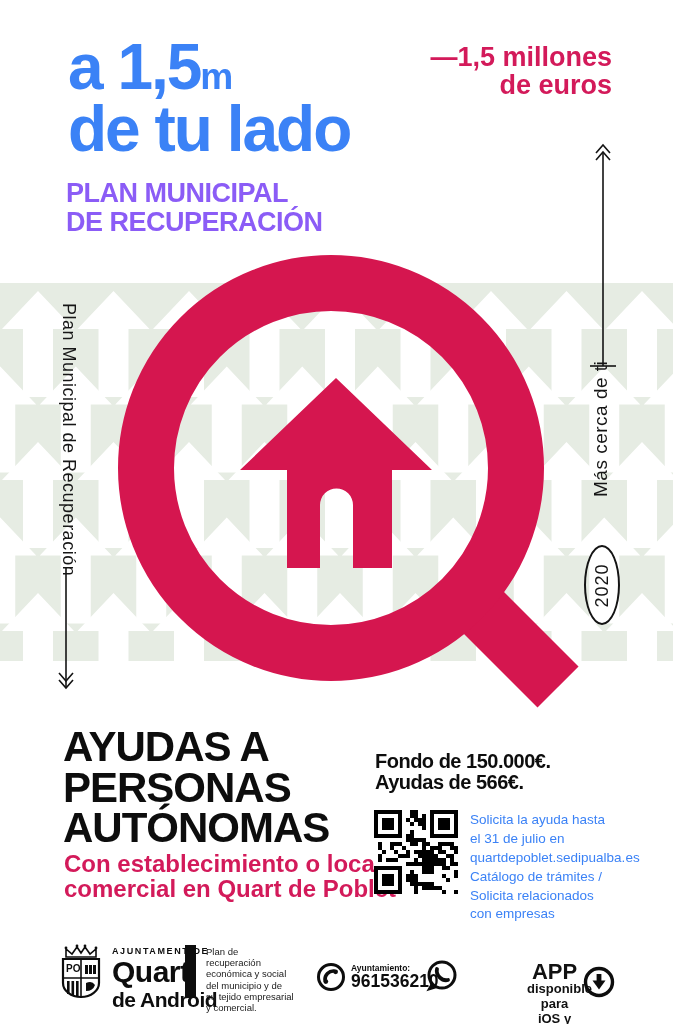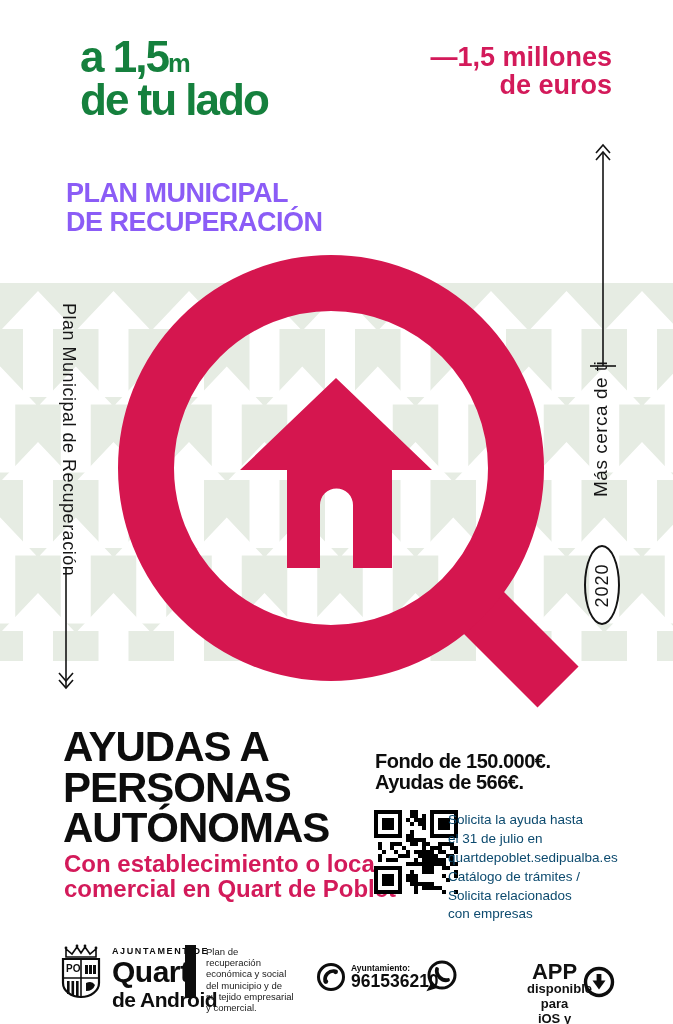--- a/index.html
+++ b/index.html
@@ -6,22 +6,22 @@
   body { background:#888; font-family:"Liberation Sans", sans-serif; }
   .poster{
     position:relative; width:673px; height:1024px; margin:0 auto;
     background:#fff; overflow:hidden; color:#111;
     --accent:#d5164f; --accent-text:#d31a5a; --pattern-green:#e6ece3;
     font-family:"Liberation Sans", sans-serif;
   }
   .abs{ position:absolute; }
 
   
-  .headline{ left:80px; top:36px; font-weight:bold; font-size:44px; line-height:.97;
-             letter-spacing:-2px; color:#15803d; }
+  .headline{ left:68px; top:36px; font-weight:bold; font-size:64px; line-height:.97;
+             letter-spacing:-2px; color:#3b82f6; }
   .headline .unit{ font-size:.58em; letter-spacing:-1px; }
   .plan-title{ left:66px; top:179px; font-weight:bold; font-size:27px; line-height:1.07;
                letter-spacing:-.5px; color:#8b5cf6; }
   .budget{ right:61px; top:44px; text-align:right; font-weight:bold; font-size:27px;
            line-height:1.02; color:var(--accent-text); }
 
   
   .band{ left:0; top:283px; width:673px; height:378px; background:var(--pattern-green);
          overflow:hidden; }
   .pat-arrow{ position:absolute; width:76px; height:114px; background:#fff;
@@ -40,21 +40,21 @@
   .gfx{ left:0; top:0; width:673px; height:1024px; pointer-events:none; }
 
   
   .aid-title{ left:63px; top:727px; font-weight:bold; font-size:42px; line-height:.97;
               letter-spacing:-1px; color:#0d0d0d; }
   .aid-cond{ left:64px; top:851px; font-weight:bold; font-size:24px; line-height:1.05;
              color:var(--accent-text); }
   .fund{ left:375px; top:751px; font-weight:bold; font-size:20px; line-height:1.05;
          letter-spacing:-.5px; color:#0d0d0d; }
   .qr{ left:374px; top:810px; width:84px; height:84px; }
-  .apply{ left:448px; top:811px; font-size:13.5px; line-height:1.4; color:#0c4a6e; }
+  .apply{ left:470px; top:811px; font-size:13.5px; line-height:1.4; color:#3b82f6; }
   .apply b{ font-weight:normal; }
 
   
   .coat{ left:58px; top:941px; }
   .council{ left:112px; top:946px; color:#0d0d0d; }
   .council .small{ font-size:9px; font-weight:bold; letter-spacing:1.6px; }
   .council .big{ font-size:30px; font-weight:bold; letter-spacing:-.5px; line-height:1; margin-top:1px;}
   .council .mid{ font-size:21px; font-weight:bold; letter-spacing:-.5px; line-height:1; margin-top:2px;}
   .divider-bar{ left:185px; top:945px; width:11px; height:53px; background:#0d0d0d; }
   .plan-desc{ left:206px; top:946px; font-size:9.5px; line-height:1.18; color:#1a1a1a;

